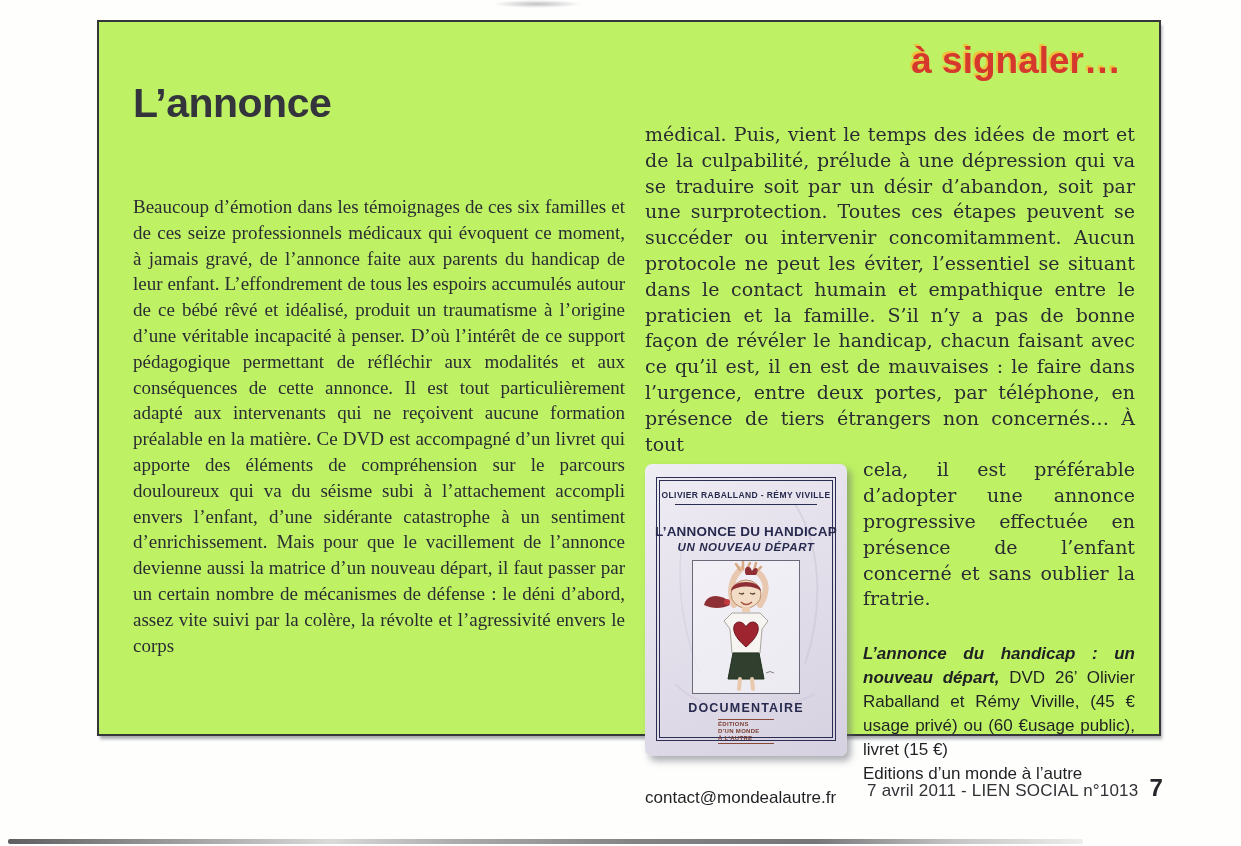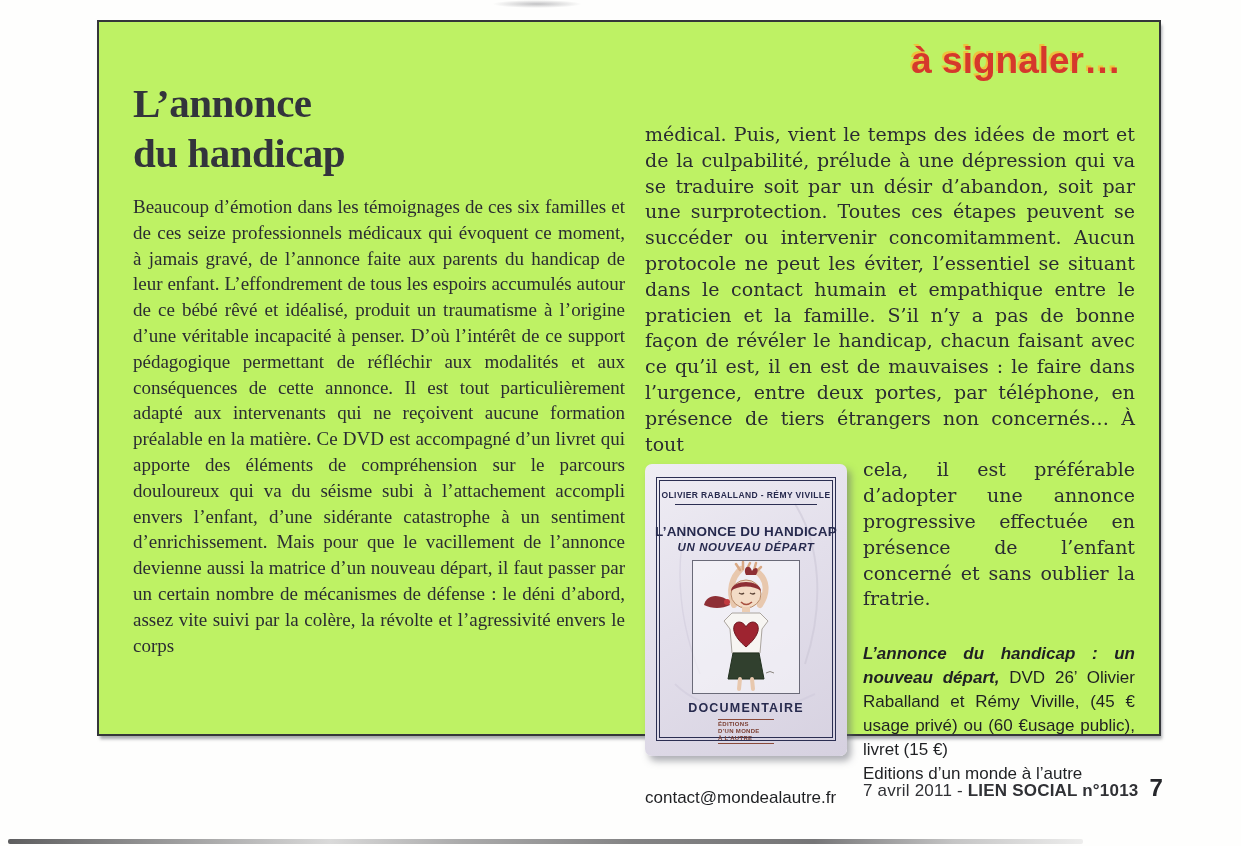--- a/index.html
+++ b/index.html
@@ -31,21 +31,20 @@
   .signaler{
     position:absolute;top:18px;right:38px;
     font-size:37px;font-weight:bold;letter-spacing:0px;
     color:#d5382c;
     text-shadow:-2px -2px 0 #eec23d;
   }
   .article-title{
     position:absolute;left:34px;top:56px;
     font-size:41px;line-height:50px;font-weight:bold;letter-spacing:-0.5px;
     color:#33343c;
-    font-family:Liberation Serif, serif;
   }
   
   .body-serif{
     font-family:"DejaVu Serif","Liberation Serif",serif;
     font-size:19px;line-height:25.8px;color:#2b2c32;
     text-align:justify;
   }
   .col-left{
     position:absolute;left:34px;top:172px;width:492px;font-family:Liberation Serif, serif;
   }
@@ -112,37 +111,36 @@
   }
   .caption-main{text-align:justify;margin:0;}
   .caption-title{font-weight:bold;font-style:italic;}
   .caption-line{margin:0;}
   
   .footer{
     position:absolute;top:774px;right:78px;
     display:flex;align-items:baseline;
     font-size:17px;color:#303135;letter-spacing:.2px;
   }
-  .footer .mag{font-weight:bold;white-space:pre;}
+  .footer .mag{font-weight:normal;white-space:pre;}
   .footer .date{white-space:pre;}
   .footer .pagenum{font-weight:bold;font-size:24px;margin-left:11px;color:#26272b;}
 </style>
 </head>
 <body>
 
 <div class="scan-smudge-top"></div>
 <div class="scan-strip-bottom"></div>
 
 <div class="panel">
 
   <div class="signaler">à signaler…</div>
 
   <h1 class="article-title" style="margin:0;">
     <span style="display:block;">L’annonce</span>
-    <span style="display:block;">du handicap</span>
   </h1>
 
   <div class="col-left body-serif">Beaucoup d’émotion dans les témoignages de ces six familles et de ces seize professionnels médicaux qui évoquent ce moment, à jamais gravé, de l’annonce faite aux parents du handicap de leur enfant. L’effondrement de tous les espoirs accumulés autour de ce bébé rêvé et idéalisé, produit un traumatisme à l’origine d’une véritable incapacité à penser. D’où l’intérêt de ce support pédagogique permettant de réfléchir aux modalités et aux conséquences de cette annonce. Il est tout particulièrement adapté aux intervenants qui ne reçoivent aucune formation préalable en la matière. Ce DVD est accompagné d’un livret qui apporte des éléments de compréhension sur le parcours douloureux qui va du séisme subi à l’attachement accompli envers l’enfant, d’une sidérante catastrophe à un sentiment d’enrichissement. Mais pour que le vacillement de l’annonce devienne aussi la matrice d’un nouveau départ, il faut passer par un certain nombre de mécanismes de défense : le déni d’abord, assez vite suivi par la colère, la révolte et l’agressivité envers le corps</div>
 
   <div class="col-right">
     <p class="body-serif">médical. Puis, vient le temps des idées de mort et de la culpabilité, prélude à une dépression qui va se traduire soit par un désir d’abandon, soit par une surprotection. Toutes ces étapes peuvent se succéder ou intervenir concomitamment. Aucun protocole ne peut les éviter, l’essentiel se situant dans le contact humain et empathique entre le praticien et la famille. S’il n’y a pas de bonne façon de révéler le handicap, chacun faisant avec ce qu’il est, il en est de mauvaises : le faire dans l’urgence, entre deux portes, par téléphone, en présence de tiers étrangers non concernés… À tout</p>
 
     <div class="wrap-block">
 
       <div class="dvd-float">

